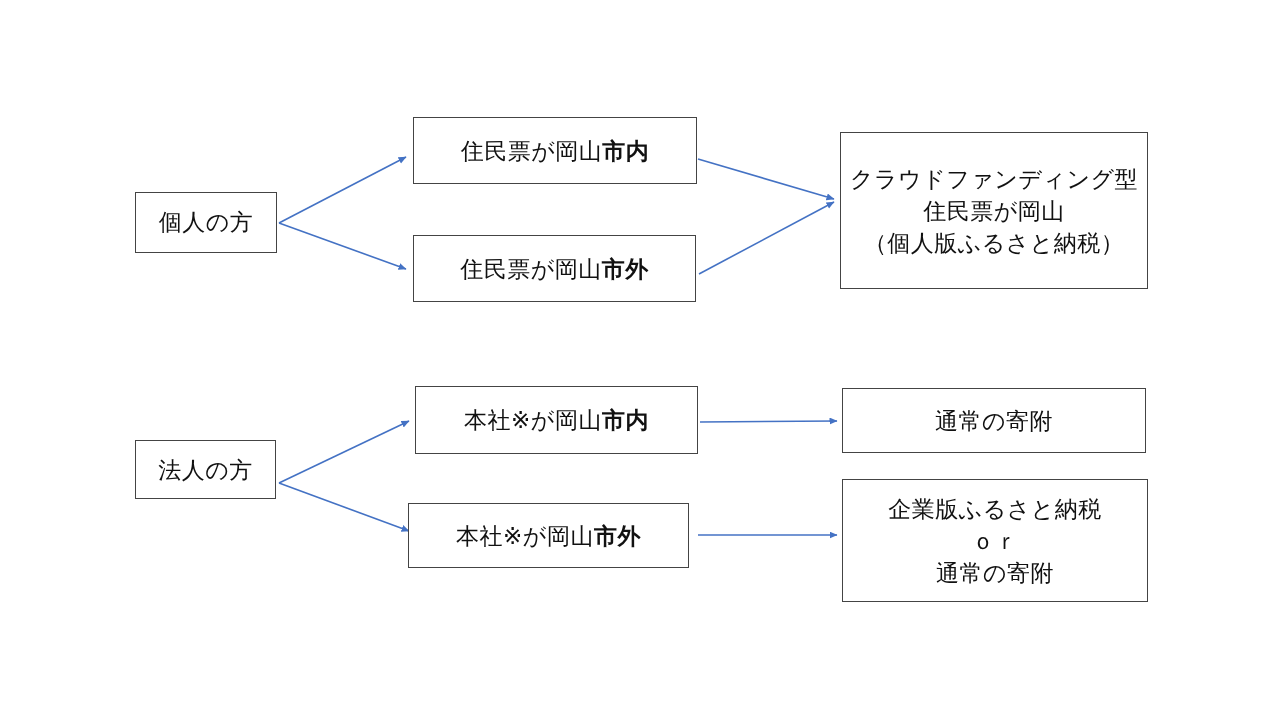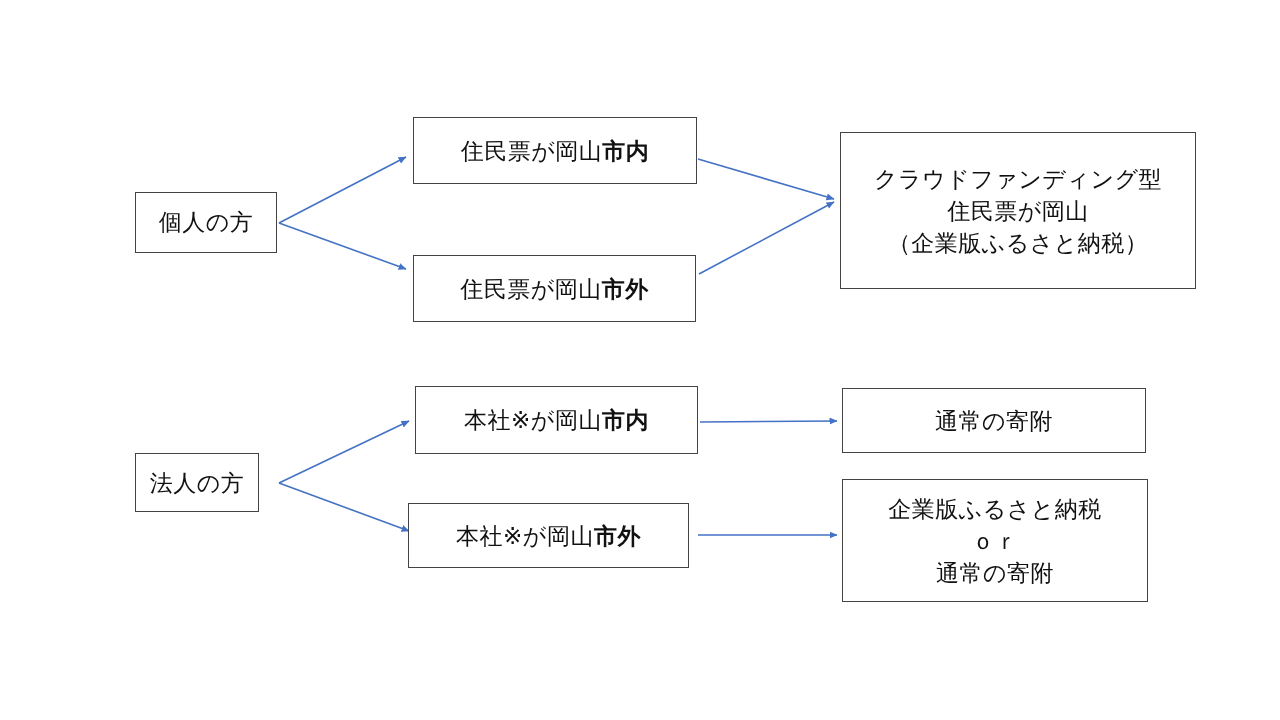--- a/index.html
+++ b/index.html
@@ -36,24 +36,24 @@
     font-size: 23px;
     line-height: 32px;
     letter-spacing: 0.5px;
   }
   .node b {
     font-weight: bold;
   }
   
   .n-individual      { left: 135px; top: 192px; width: 142px; height: 61px; font-family: Liberation Serif, serif; }
   .n-res-inside      { left: 413px; top: 117px; width: 284px; height: 67px; }
-  .n-res-outside     { left: 413px; top: 235px; width: 283px; height: 67px; margin-top: 20px; }
-  .n-crowdfunding    { left: 840px; top: 132px; width: 356px; height: 157px; }
+  .n-res-outside     { left: 413px; top: 235px; width: 283px; height: 67px; }
+  .n-crowdfunding    { left: 840px; top: 132px; width: 308px; height: 157px; }
   
-  .n-corporate       { left: 135px; top: 453px; width: 124px; height: 59px; }
+  .n-corporate       { left: 135px; top: 440px; width: 141px; height: 59px; }
   .n-hq-inside       { left: 415px; top: 386px; width: 283px; height: 68px; text-align: center; }
   .n-hq-outside      { left: 408px; top: 503px; width: 281px; height: 65px; }
   .n-normal-donation { left: 842px; top: 388px; width: 304px; height: 65px; }
   .n-corporate-tax   { left: 842px; top: 479px; width: 306px; height: 123px; text-align: right; }
 </style>
 </head>
 <body>
 
 <div class="canvas">
 
@@ -83,21 +83,21 @@
     <span><span>住民票が岡山</span><b>市内</b></span>
   </div>
 
   <div class="node n-res-outside">
     <span><span>住民票が岡山</span><b>市外</b></span>
   </div>
 
   <div class="node n-crowdfunding">
     <div>クラウドファンディング型</div>
     <div>住民票が岡山</div>
-    <div>（企業版ふるさと納税）</div>
+    <div>（個人版ふるさと納税）</div>
   </div>
 
   <div class="node n-corporate">
     <span>法人の方</span>
   </div>
 
   <div class="node n-hq-inside">
     <span><span>本社※が岡山</span><b>市内</b></span>
   </div>
 

